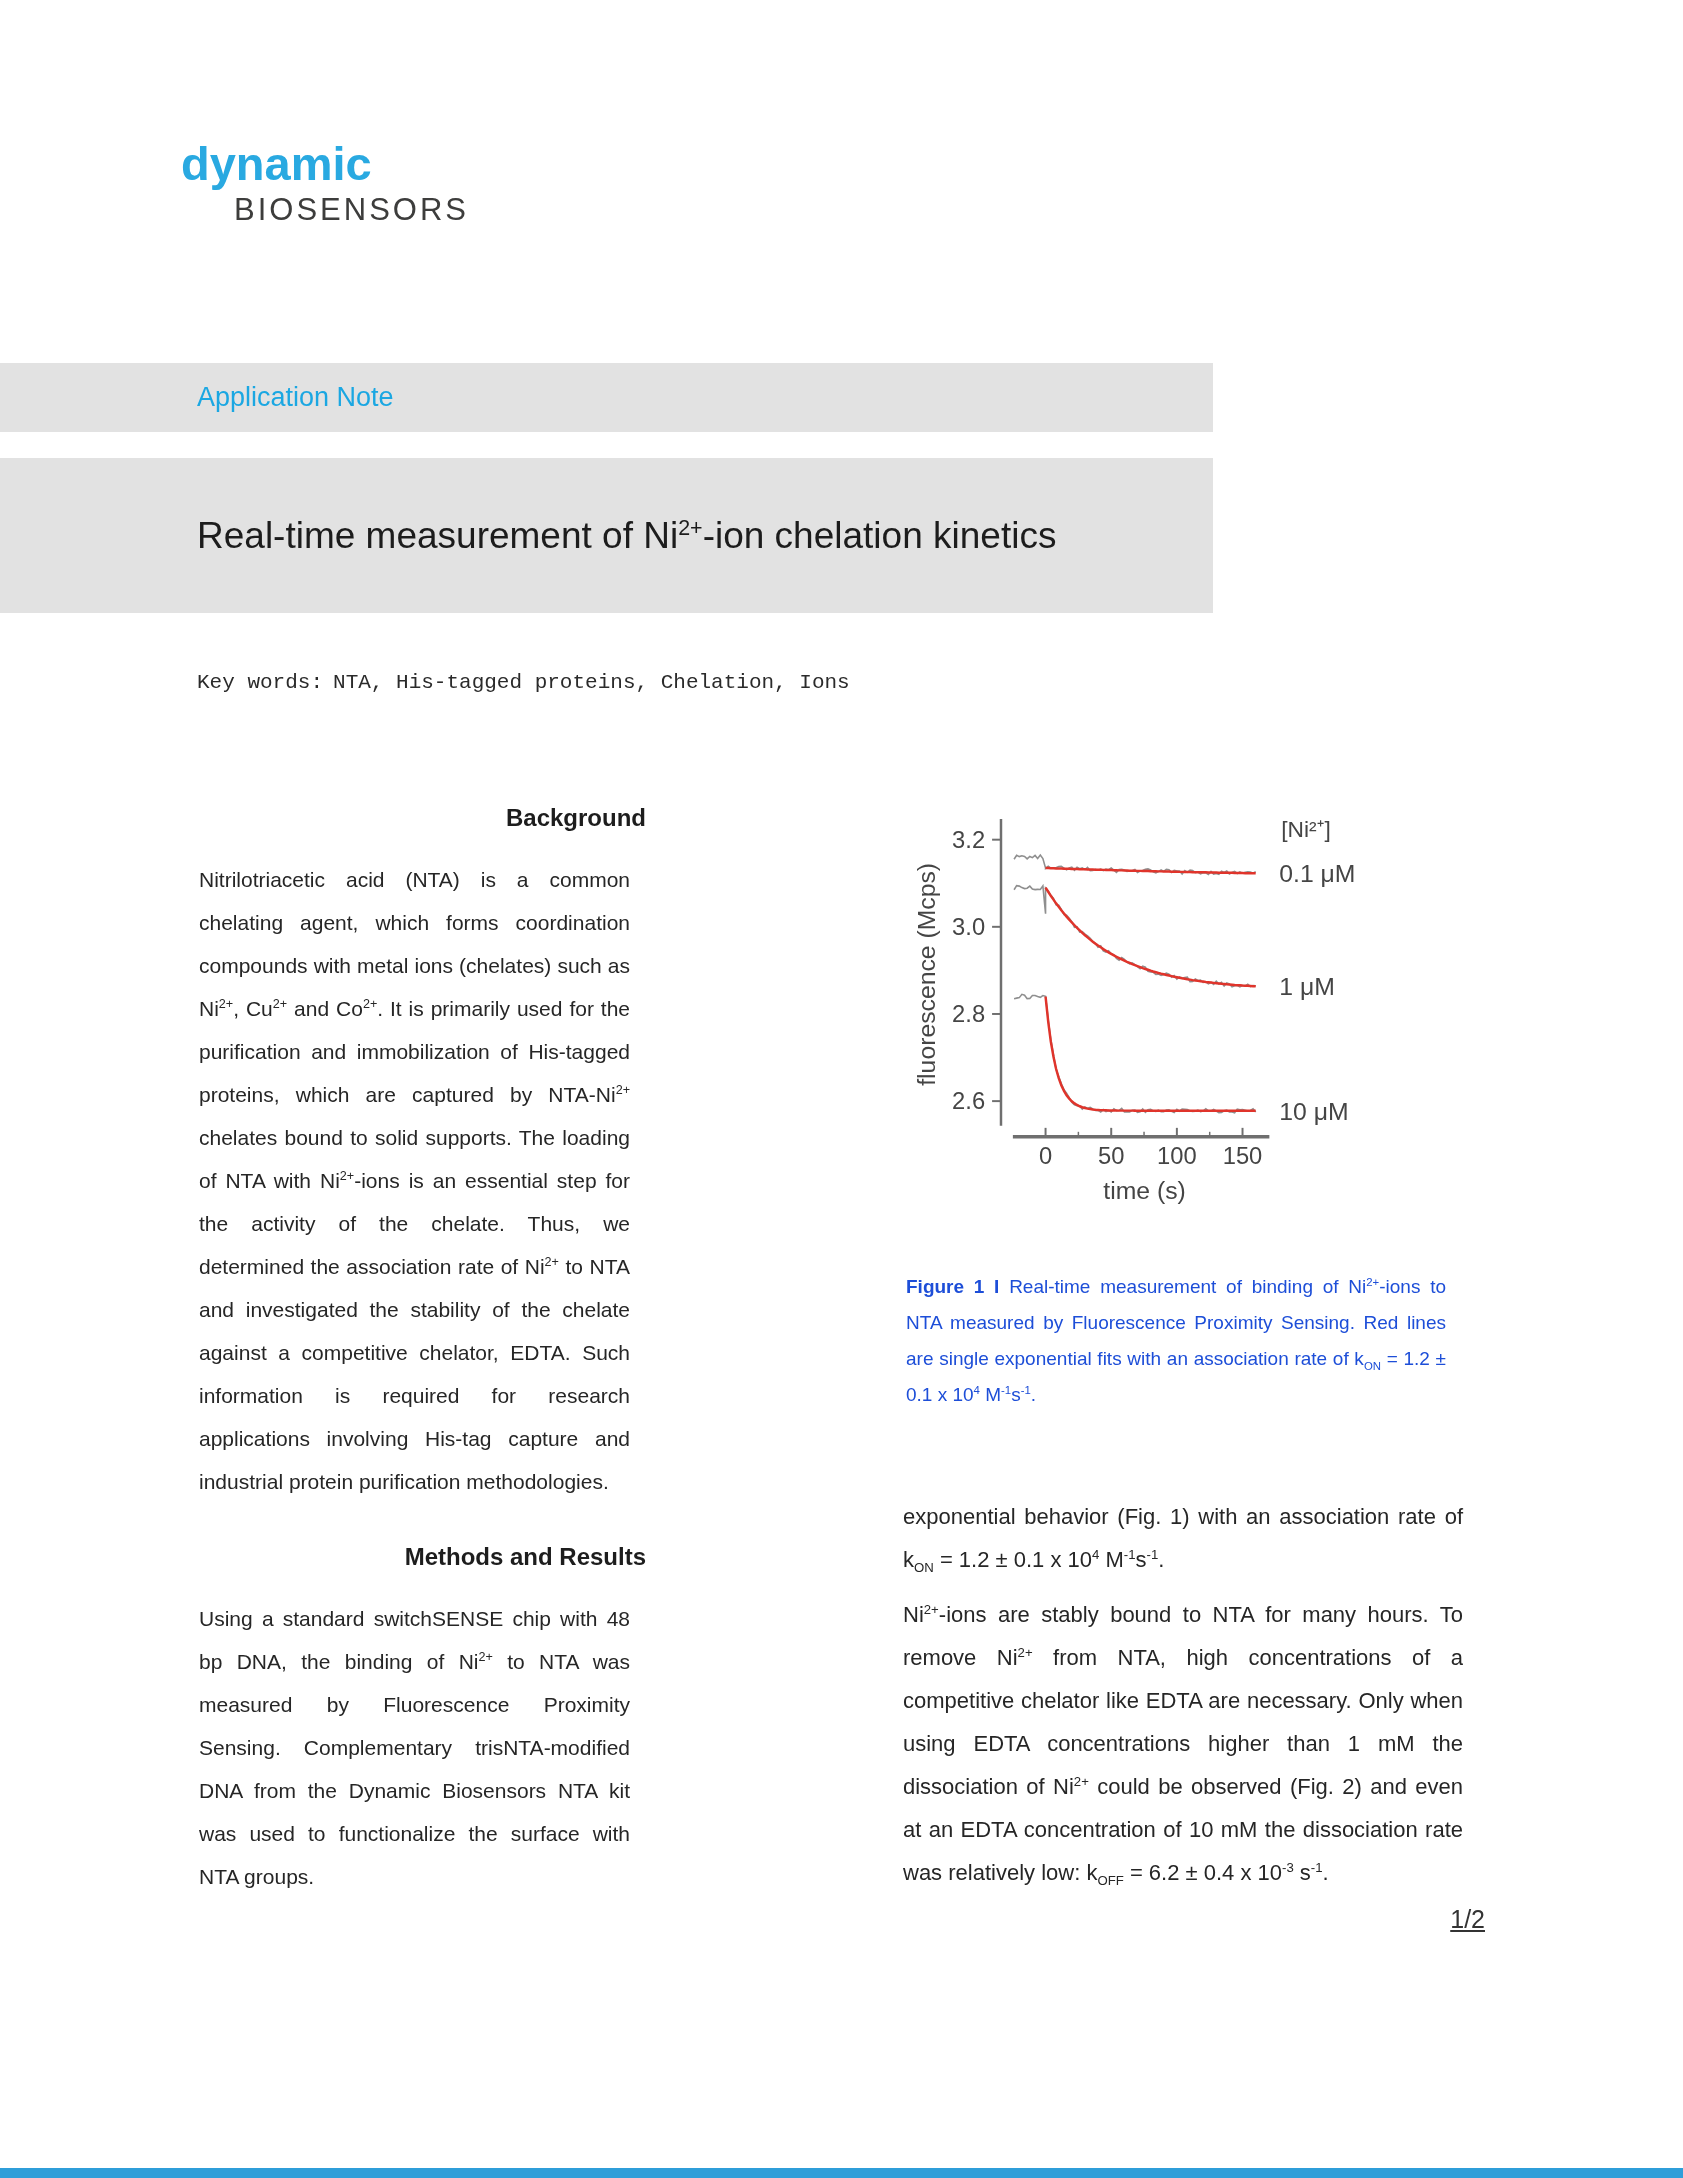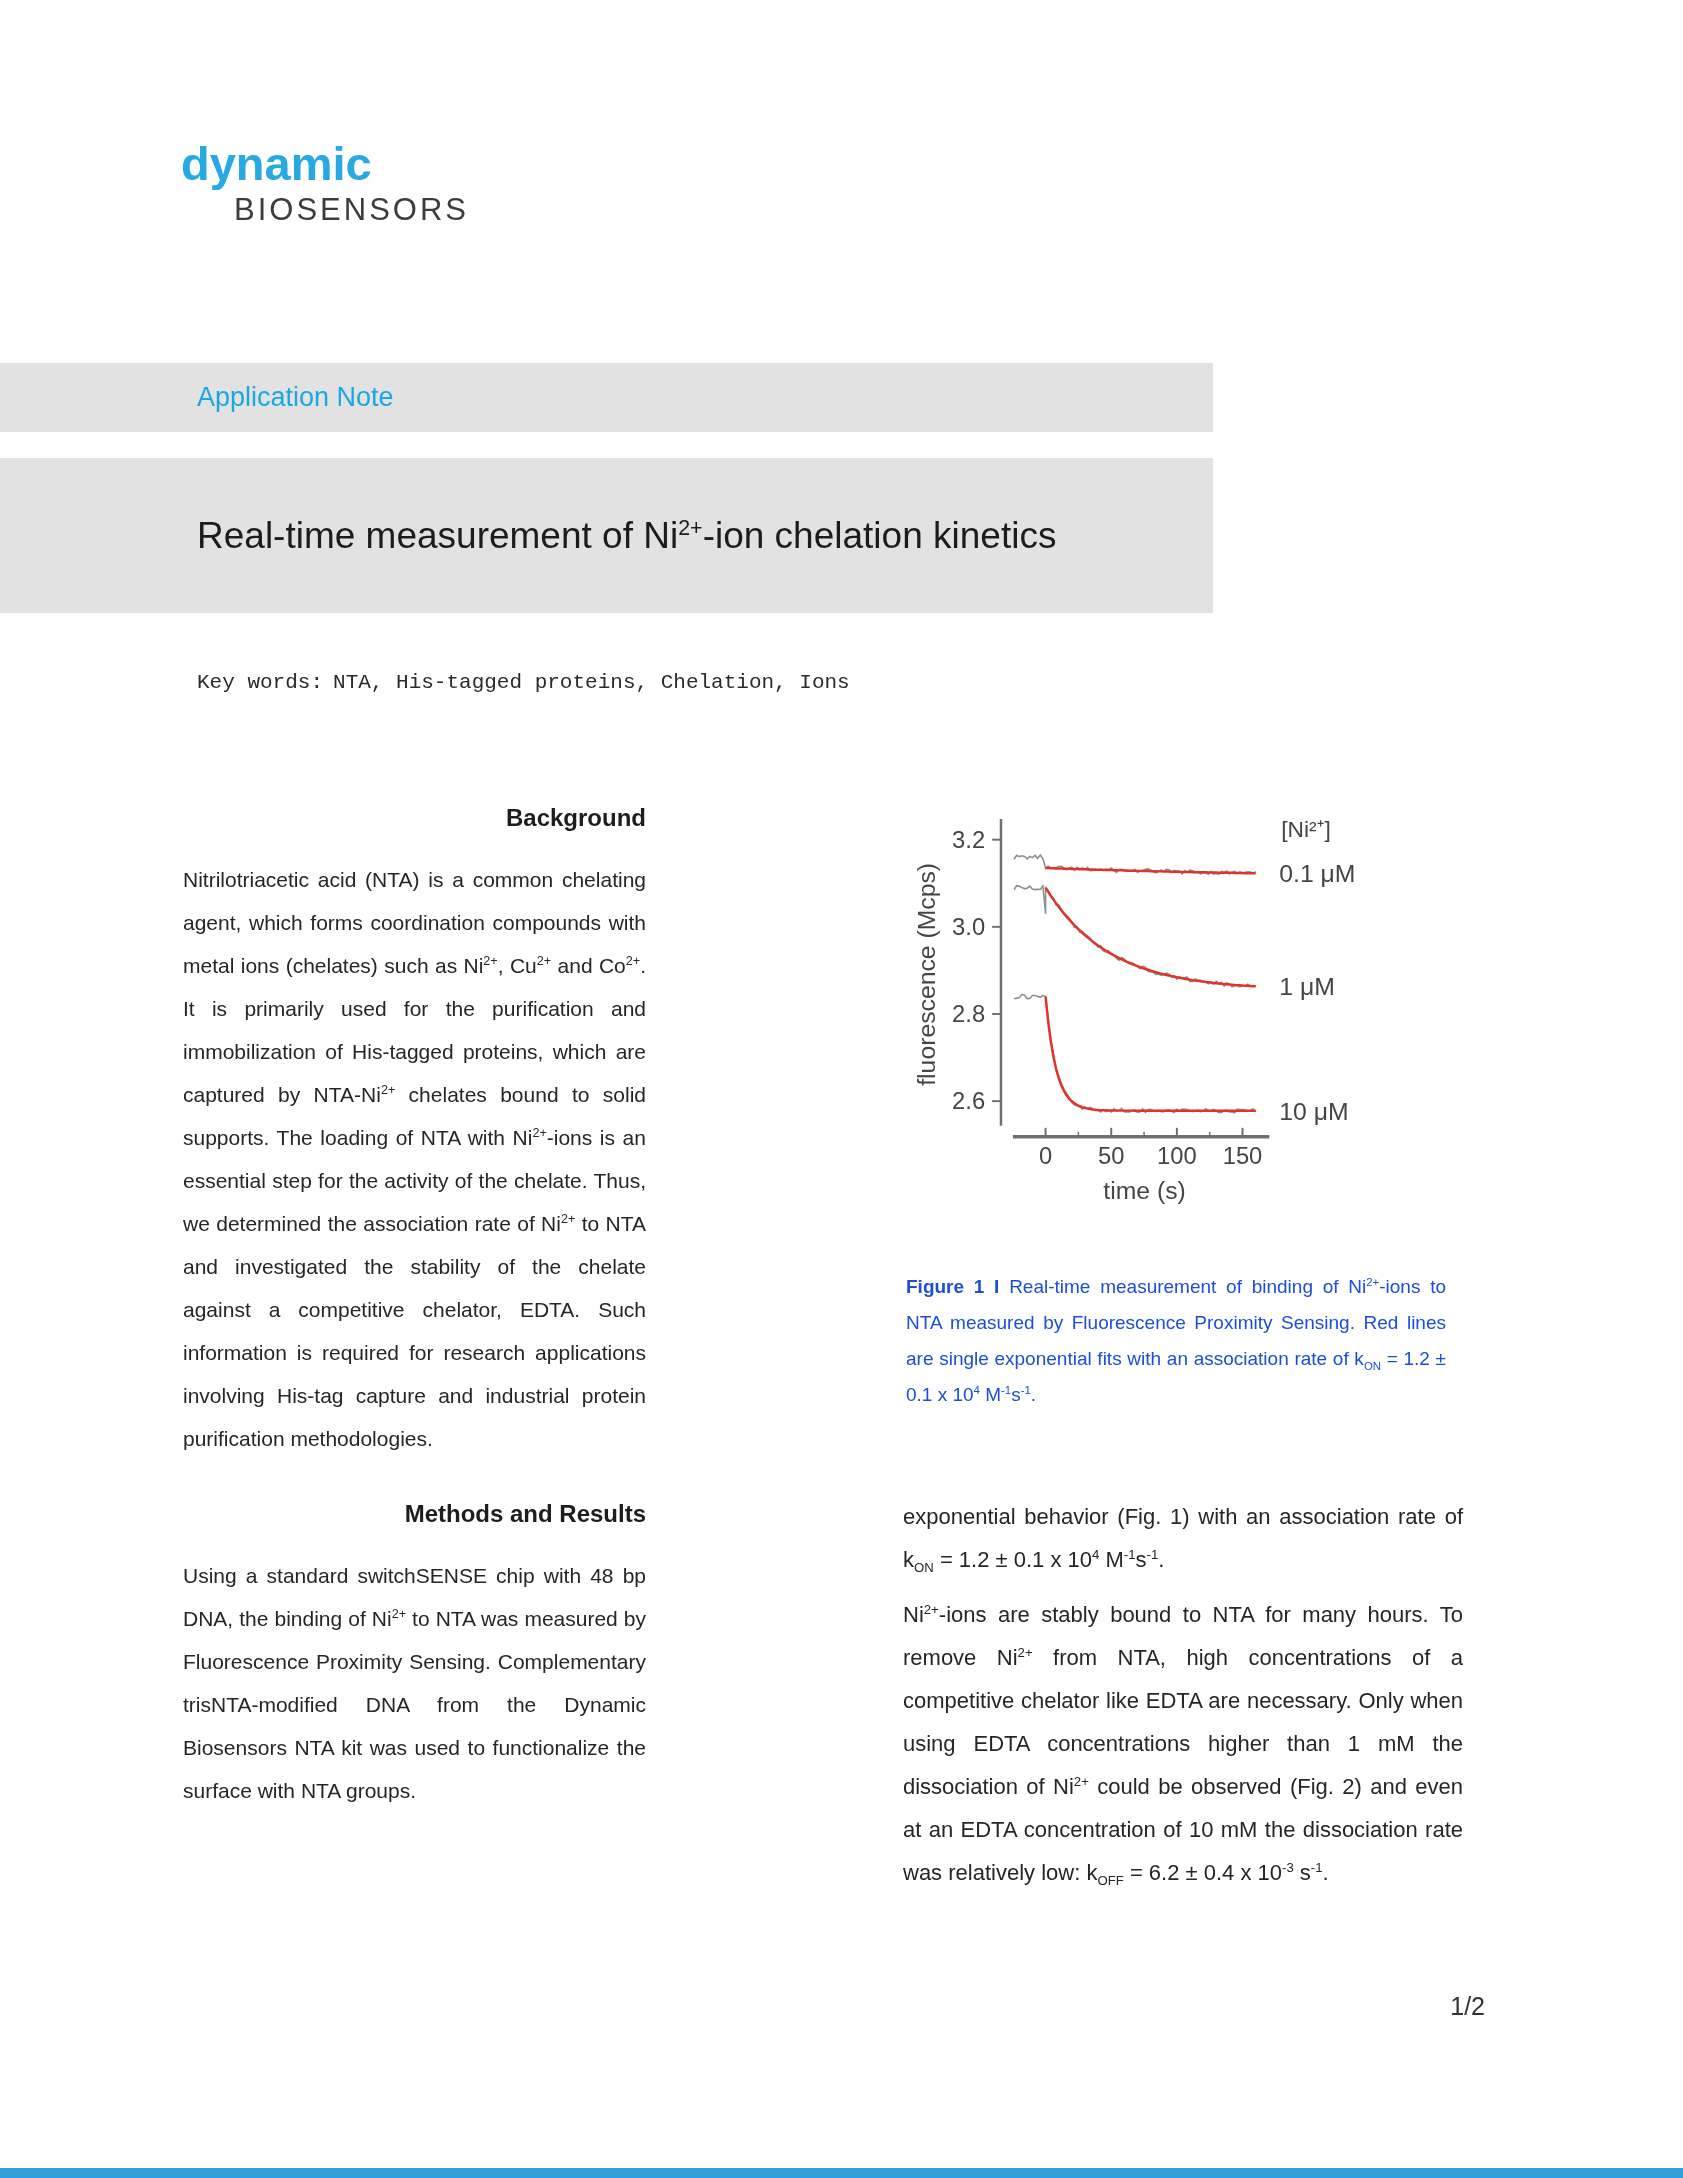--- a/index.html
+++ b/index.html
@@ -13,21 +13,21 @@
   .band{background:#e2e2e2;display:flex;align-items:center;}
   .appnote-label{font-size:27px;color:#1ba7e2;margin-left:197px;}
   .page-title{font-size:37px;font-weight:400;color:#1c1c1c;margin-left:197px;}
   .page-title sup{font-size:58%;}
   
   .keywords{font-size:21px;color:#2b2b2b;font-family:Liberation Mono, monospace;}
   .keywords .kw-label{margin-right:10px;}
   
   .col{text-align:justify;}
   .col h2{font-size:24px;font-weight:bold;color:#1d1d1d;margin:4px 0 26px 0;line-height:28px;text-align:right;}
-  .col p{font-size:21px;line-height:43px;margin:0;}
+  .col p{font-size:21px;line-height:43px;margin:16px;}
   .col p.cont{margin-top:0;}
   .rcol p{font-size:22px;line-height:43px;margin:12px;}
   sup{font-size:60%;line-height:0;}
   sub{font-size:60%;line-height:0;vertical-align:sub;}
   .methods-gap{margin-top:40px !important;margin-bottom:26px !important;}
   
   svg{font-family:"Liberation Sans", sans-serif;}
   .caption{font-size:19px;line-height:36px;text-align:justify;color:#1d4ed8;}
   .caption .lead{font-weight:bold;}
   
@@ -102,18 +102,18 @@
   <div class="abs caption" style="left:906px;top:1269px;width:540px;">
     <span class="lead">Figure 1 I</span>
     <span>Real-time measurement of binding of Ni<sup>2+</sup>-ions to NTA measured by Fluorescence Proximity Sensing. Red lines are single exponential fits with an association rate of k<sub>ON</sub> = 1.2 ± 0.1 x 10<sup>4</sup> M<sup>-1</sup>s<sup>-1</sup>.</span>
   </div>
 
   <div class="abs col rcol" style="left:891px;top:1483px;width:584px;">
     <p>exponential behavior (Fig. 1) with an association rate of k<sub>ON</sub> = 1.2 ± 0.1 x 10<sup>4</sup> M<sup>-1</sup>s<sup>-1</sup>.</p>
     <p class="cont">Ni<sup>2+</sup>-ions are stably bound to NTA for many hours. To remove Ni<sup>2+</sup> from NTA, high concentrations of a competitive chelator like EDTA are necessary. Only when using EDTA concentrations higher than 1 mM the dissociation of Ni<sup>2+</sup> could be observed (Fig. 2) and even at an EDTA concentration of 10 mM the dissociation rate was relatively low: k<sub>OFF</sub> = 6.2 ± 0.4 x 10<sup>-3</sup> s<sup>-1</sup>.</p>
   </div>
 
-  <div class="abs page-number" style="left:1376px;top:1992px;width:109px;">1/2</div>
+  <div class="abs page-number" style="left:1376px;top:1905px;width:109px;text-decoration:underline;">1/2</div>
 
   <div class="abs footer-bar" style="left:0;bottom:0;width:1683px;height:10px;"></div>
 
 </div>
 
 
 </body></html>

